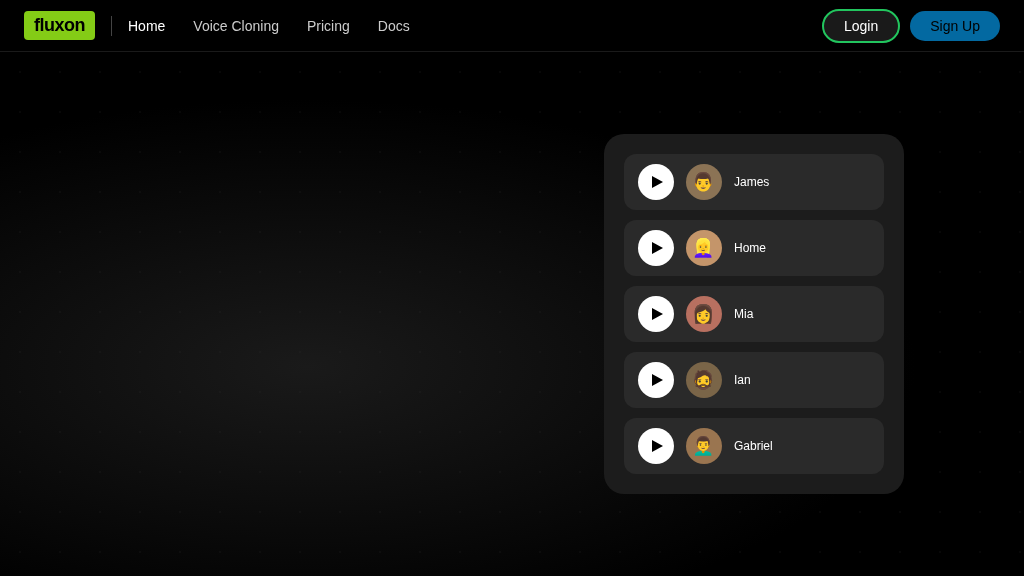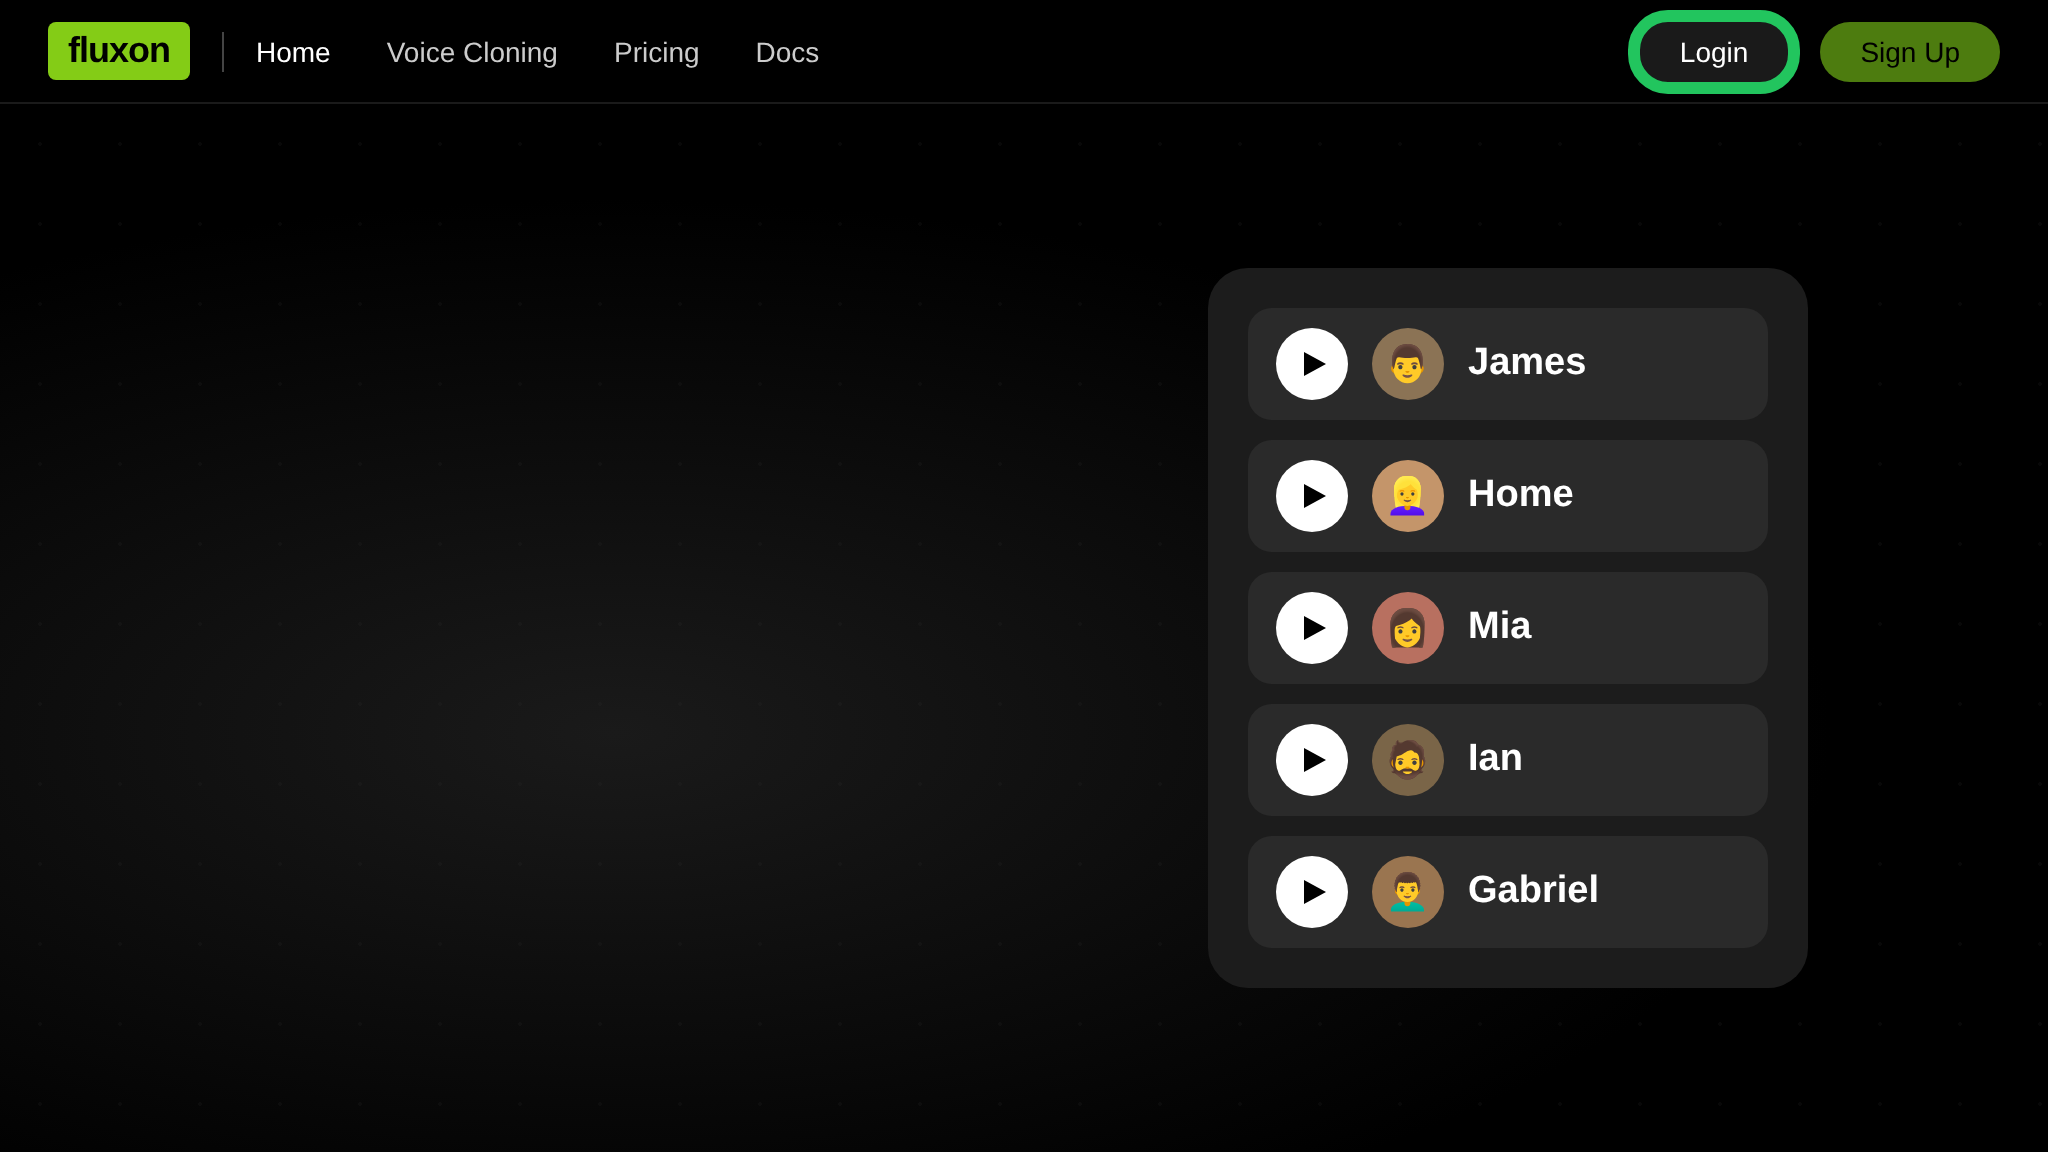--- a/index.html
+++ b/index.html
@@ -55,28 +55,28 @@
     }
     .nav-actions {
       margin-left: auto;
       display: flex;
       gap: 10px;
       align-items: center;
     }
     .btn-login {
       background: #1a1a1a;
       color: #fff;
-      border: 6px solid #22c55e;
+      border: 2px solid #22c55e;
       padding: 7px 20px;
       border-radius: 20px;
       font-size: 14px;
       cursor: pointer;
     }
     .btn-signup {
-      background: #4d7c0f;
+      background: #0369a1;
       color: #000;
       border: none;
       padding: 7px 20px;
       border-radius: 20px;
       font-size: 14px;
       font-weight: 500;
       cursor: pointer;
     }
 
     
@@ -186,22 +186,22 @@
       border-radius: 50%;
       overflow: hidden;
       flex-shrink: 0;
       display: flex;
       align-items: center;
       justify-content: center;
       font-size: 18px;
     }
 
     .voice-name {
-      font-size: 19px;
-      font-weight: 700;
+      font-size: 12px;
+      font-weight: 400;
       color: #fff;
     }
 
     
     .avatar-james { background: #8b7355; }
     .avatar-lili   { background: #c4956a; }
     .avatar-mia    { background: #b87060; }
     .avatar-ian    { background: #7a6548; }
     .avatar-gabriel { background: #9a7550; }
   </style>

